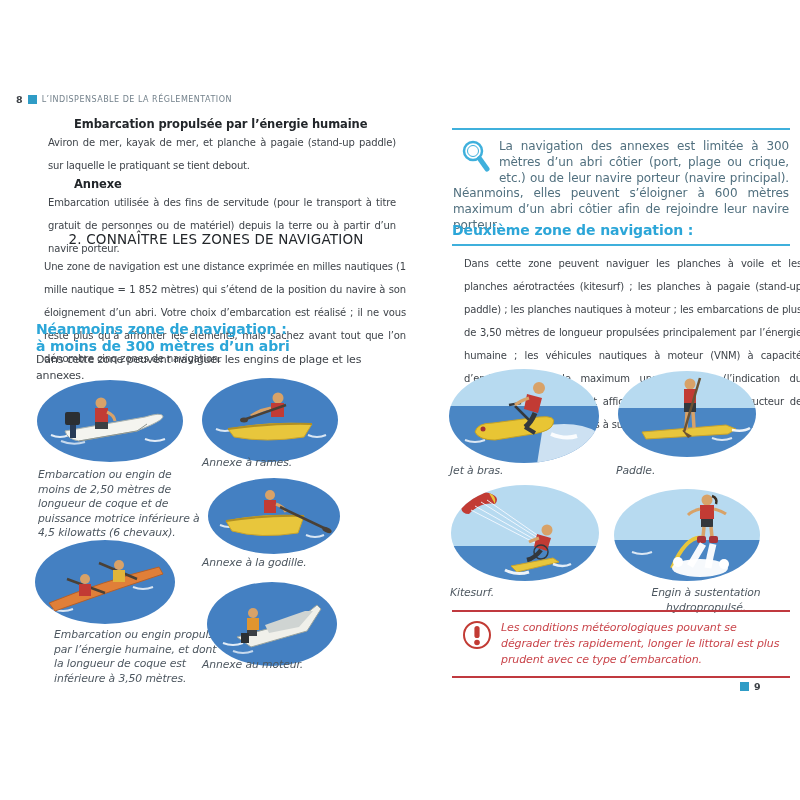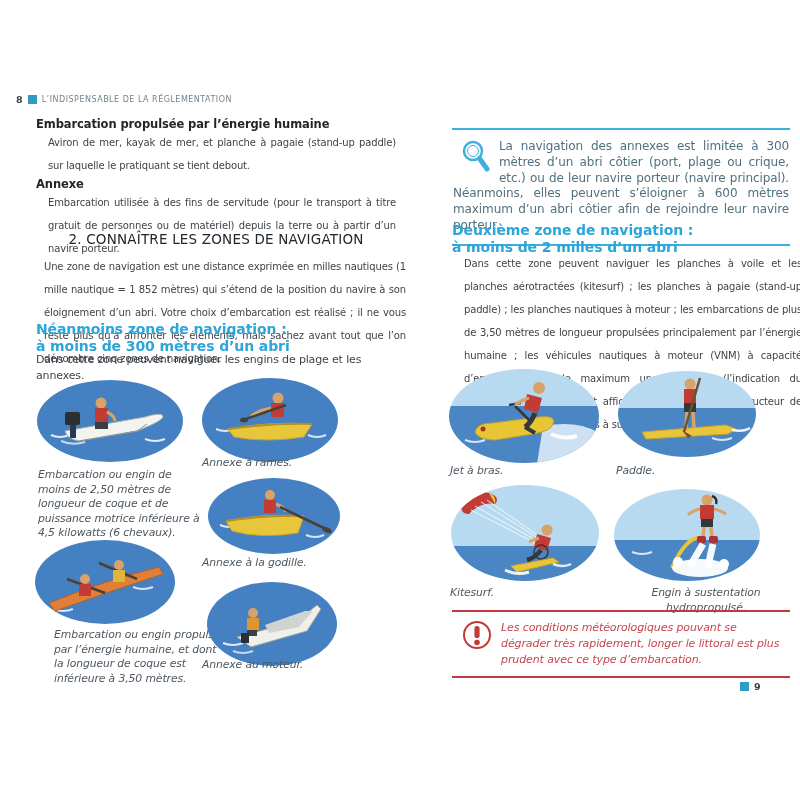--- a/index.html
+++ b/index.html
@@ -3,21 +3,21 @@
 <meta charset="utf-8">
 <style>
   html,body{margin:0;padding:0;}
   body{
     width:800px;height:800px;background:#ffffff;position:relative;
     font-family:"DejaVu Sans", sans-serif;color:#3c4146;overflow:hidden;
   }
   .abs{position:absolute;}
   .body-text{font-size:10px;line-height:23px;text-align:justify;color:#3f444a;letter-spacing:-0.15px;margin-left:12px;}
   .plain-text{font-size:11px;line-height:15.6px;color:#3f444a;letter-spacing:-0.15px;}
-  .bold-head{font-size:11.5px;font-weight:bold;color:#22262a;letter-spacing:-0.1px;}
+  .bold-head{font-size:11.5px;font-weight:bold;color:#22262a;letter-spacing:-0.1px;margin-left:38px;}
   .section-title{font-size:13.5px;font-weight:normal;color:#22262a;text-align:center;letter-spacing:0.2px;}
   .cyan-head{color:#2ca6d8;font-weight:bold;font-size:14px;line-height:17px;letter-spacing:-0.1px;}
   .caption{font-style:italic;font-size:10.8px;line-height:14.6px;color:#4c565f;letter-spacing:-0.1px;}
   .runhead{display:flex;align-items:center;gap:5px;}
   .runhead .num{font-weight:bold;color:#3c4146;font-size:9.5px;}
   .runhead .title{font-size:8px;color:#74828c;letter-spacing:0.5px;}
   .blue-sq{width:9px;height:9px;background:#2f9cc6;display:inline-block;}
   .infobox{
     border-top:2px solid #3fb0dc;border-bottom:2px solid #3fb0dc;
     padding:9px 1px 10px 1px;font-size:12px;line-height:15.8px;
@@ -148,21 +148,20 @@
       <circle cx="12" cy="12" r="9" fill="none" stroke="#3fb0dc" stroke-width="2.5"></circle>
       <circle cx="12" cy="12" r="5.5" fill="none" stroke="#3fb0dc" stroke-width="1"></circle>
       <line x1="18.5" y1="19.5" x2="26" y2="30" stroke="#3fb0dc" stroke-width="5" stroke-linecap="round"></line>
     </svg>
   </span>
   <span>La navigation des annexes est limitée à 300 mètres d’un abri côtier (port, plage ou crique, etc.) ou de leur navire porteur (navire principal). Néanmoins, elles peuvent s’éloigner à 600 mètres maximum d’un abri côtier afin de rejoindre leur navire porteur.</span>
 </div>
 
 <div class="abs" style="left:452px;top:222px;">
   <div class="cyan-head">Deuxième zone de navigation :</div>
-  <div class="cyan-head">à moins de 2 milles d’un abri</div>
 </div>
 
 <div class="abs body-text" style="left:452px;top:252px;width:338px;">Dans cette zone peuvent naviguer les planches à voile et les planches aérotractées (kitesurf) ; les planches à pagaie (stand-up paddle) ; les planches nautiques à moteur ; les embarcations de plus de 3,50 mètres de longueur propulsées principalement par l’énergie humaine ; les véhicules nautiques à moteur (VNM) à capacité d’embarquement de maximum une personne (l’indication du nombre de personnes est affichée sur la plaque constructeur de l’embarcation) et les engins à sustentation hydropropulsés.</div>
 
 <div class="vignette" style="left:447px;top:368px;width:154px;height:96px;">
 <svg viewBox="0 0 154 96">
   <defs>
         <clipPath id="cJet">
           <ellipse cx="77" cy="48" rx="75" ry="47"></ellipse>
         </clipPath>

